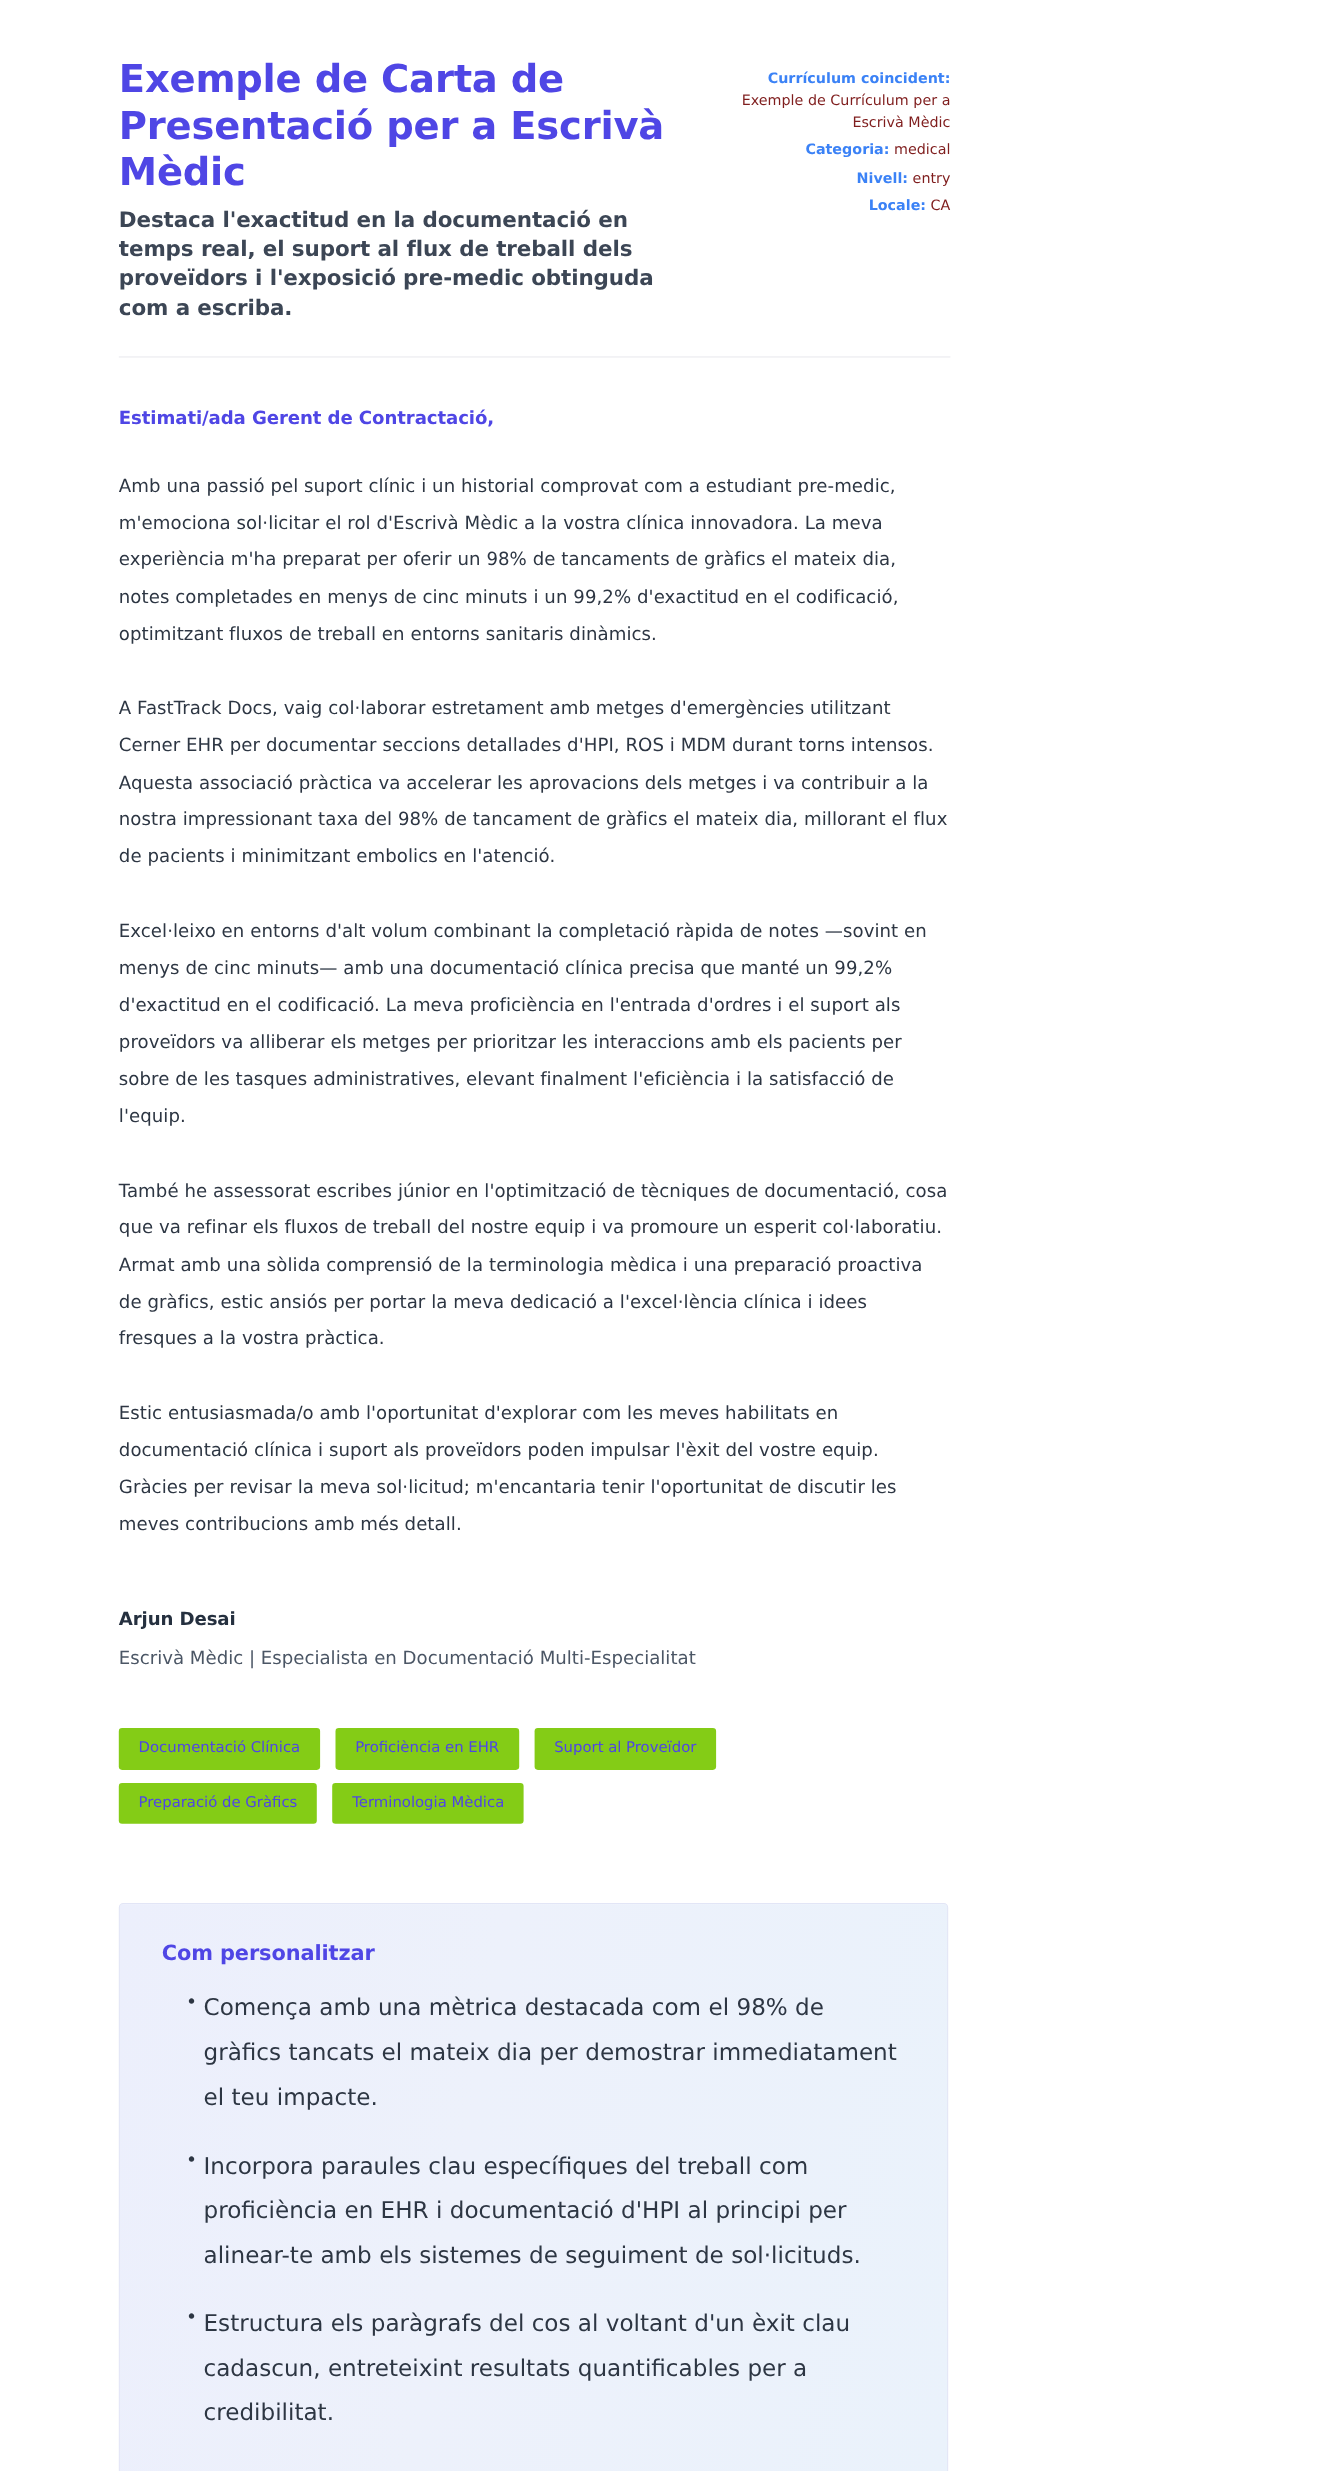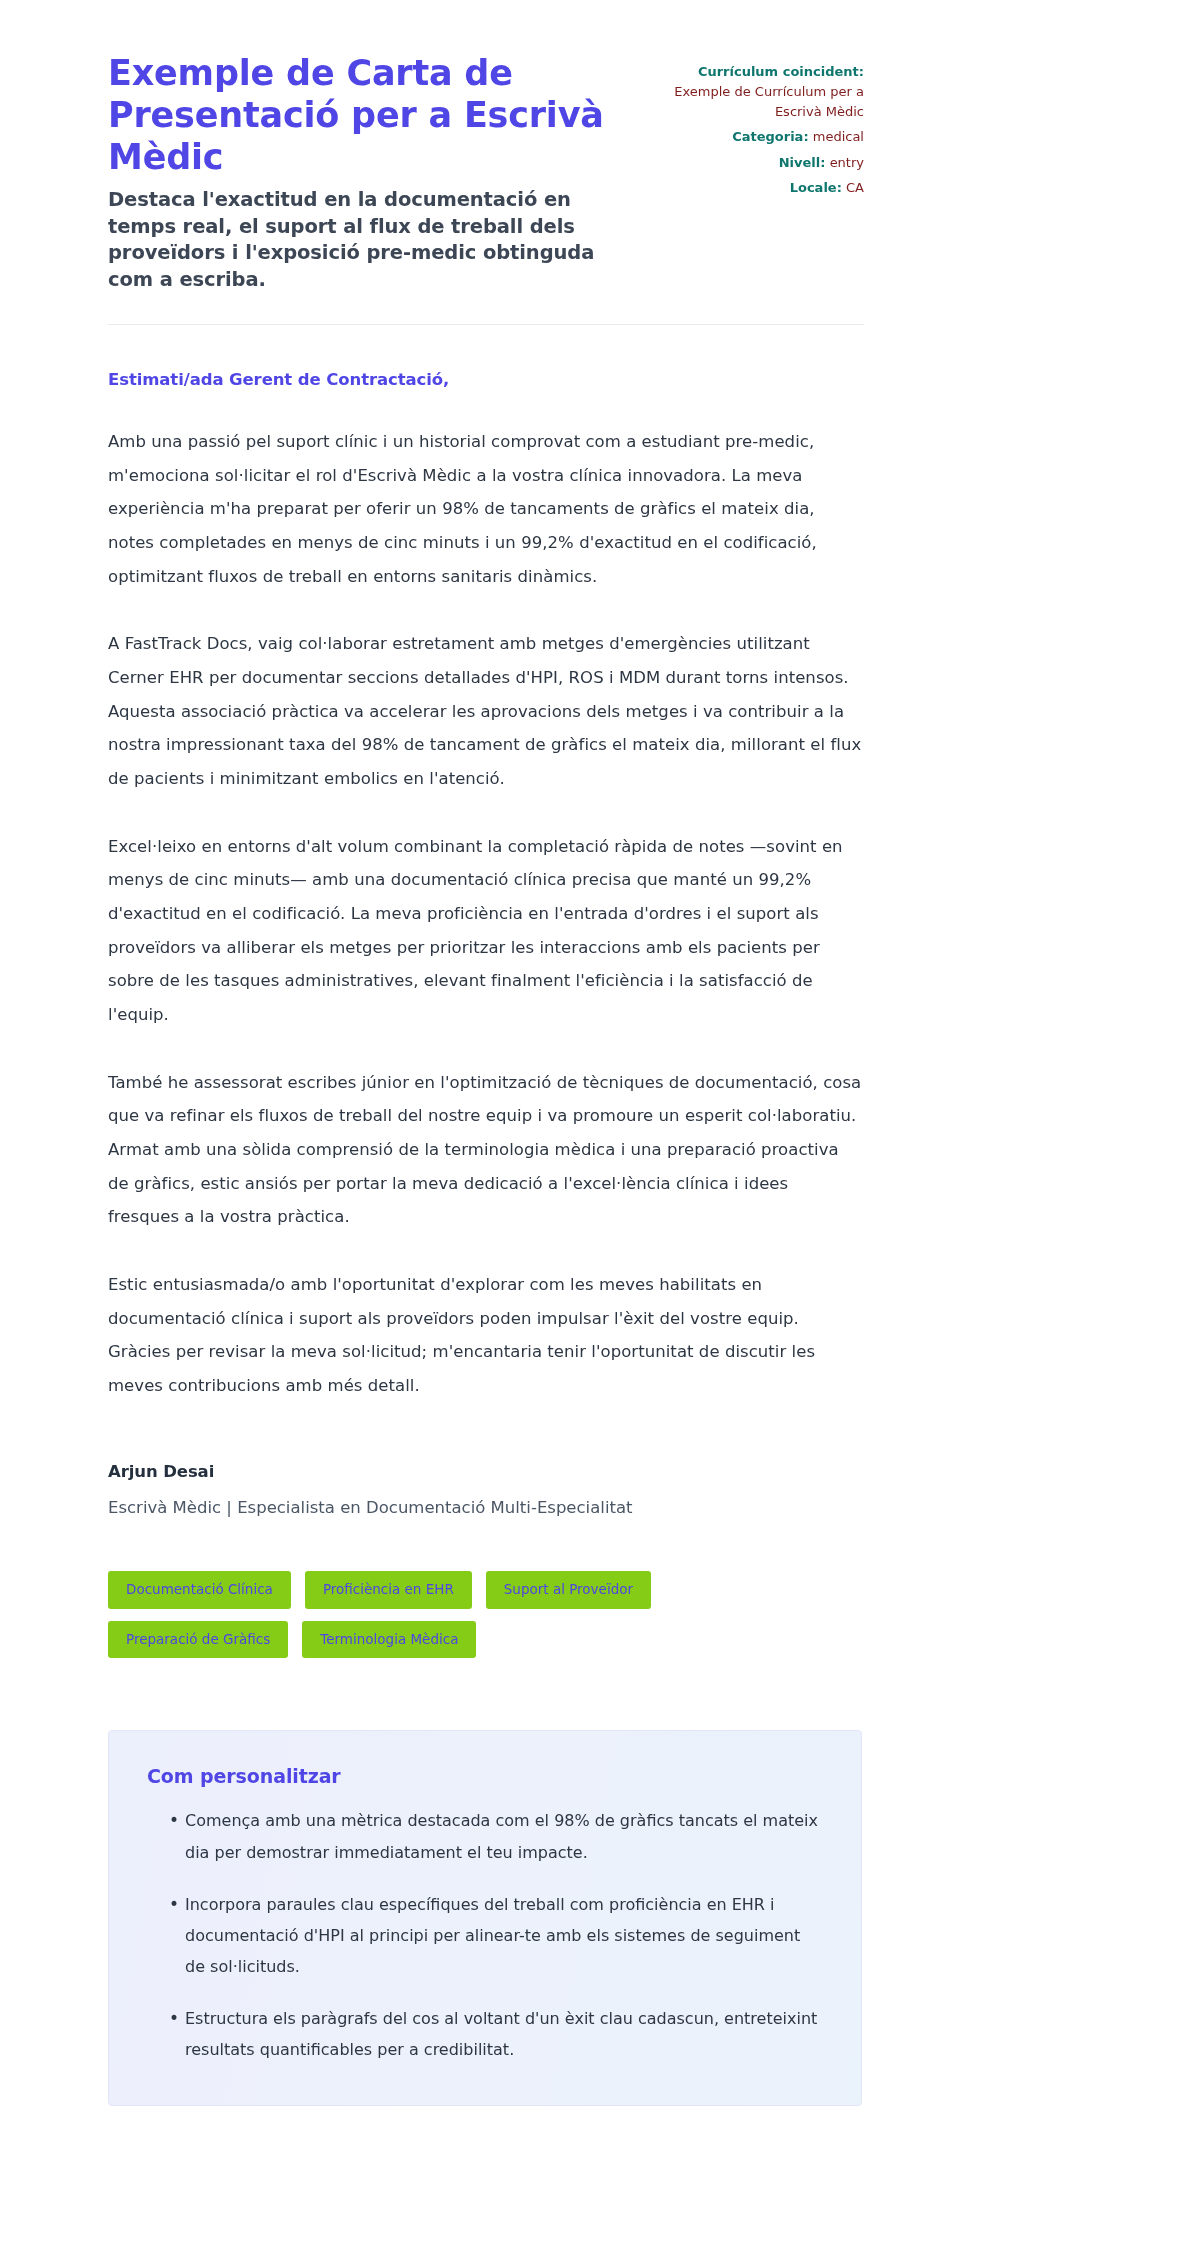--- a/index.html
+++ b/index.html
@@ -57,21 +57,21 @@
     text-align: right;
     font-size: 13px;
     line-height: 1.55;
     color: #53606f;
     padding-top: 10px;
   }
   .meta-row { margin-bottom: 5px; }
   .meta-row:last-child { margin-bottom: 0; }
   .meta-label {
     font-weight: 700;
-    color: #0f766e;
+    color: #3b82f6;
   }
   .meta-value { color: #7f1d1d; }
 
   .divider {
     margin: 31px 100px 0 108px;
     height: 1px;
     background: #e9eaee;
     border: 0;
   }
 
@@ -147,21 +147,21 @@
     color: #4f46e5;
     letter-spacing: -0.1px;
   }
   .tips-list {
     margin: 18px 0 0 0;
     padding: 0 0 0 22px;
     list-style: none;
   }
   .tips-list li {
     position: relative;
-    font-size: 16px;
+    font-size: 21px;
     line-height: 1.94;
     color: #2d3643;
     margin-bottom: 21px;
     padding-left: 16px;
   }
   .tips-list li:last-child { margin-bottom: 0; }
   .tips-list li::before {
     content: "\2022";
     position: absolute;
     left: 0;

